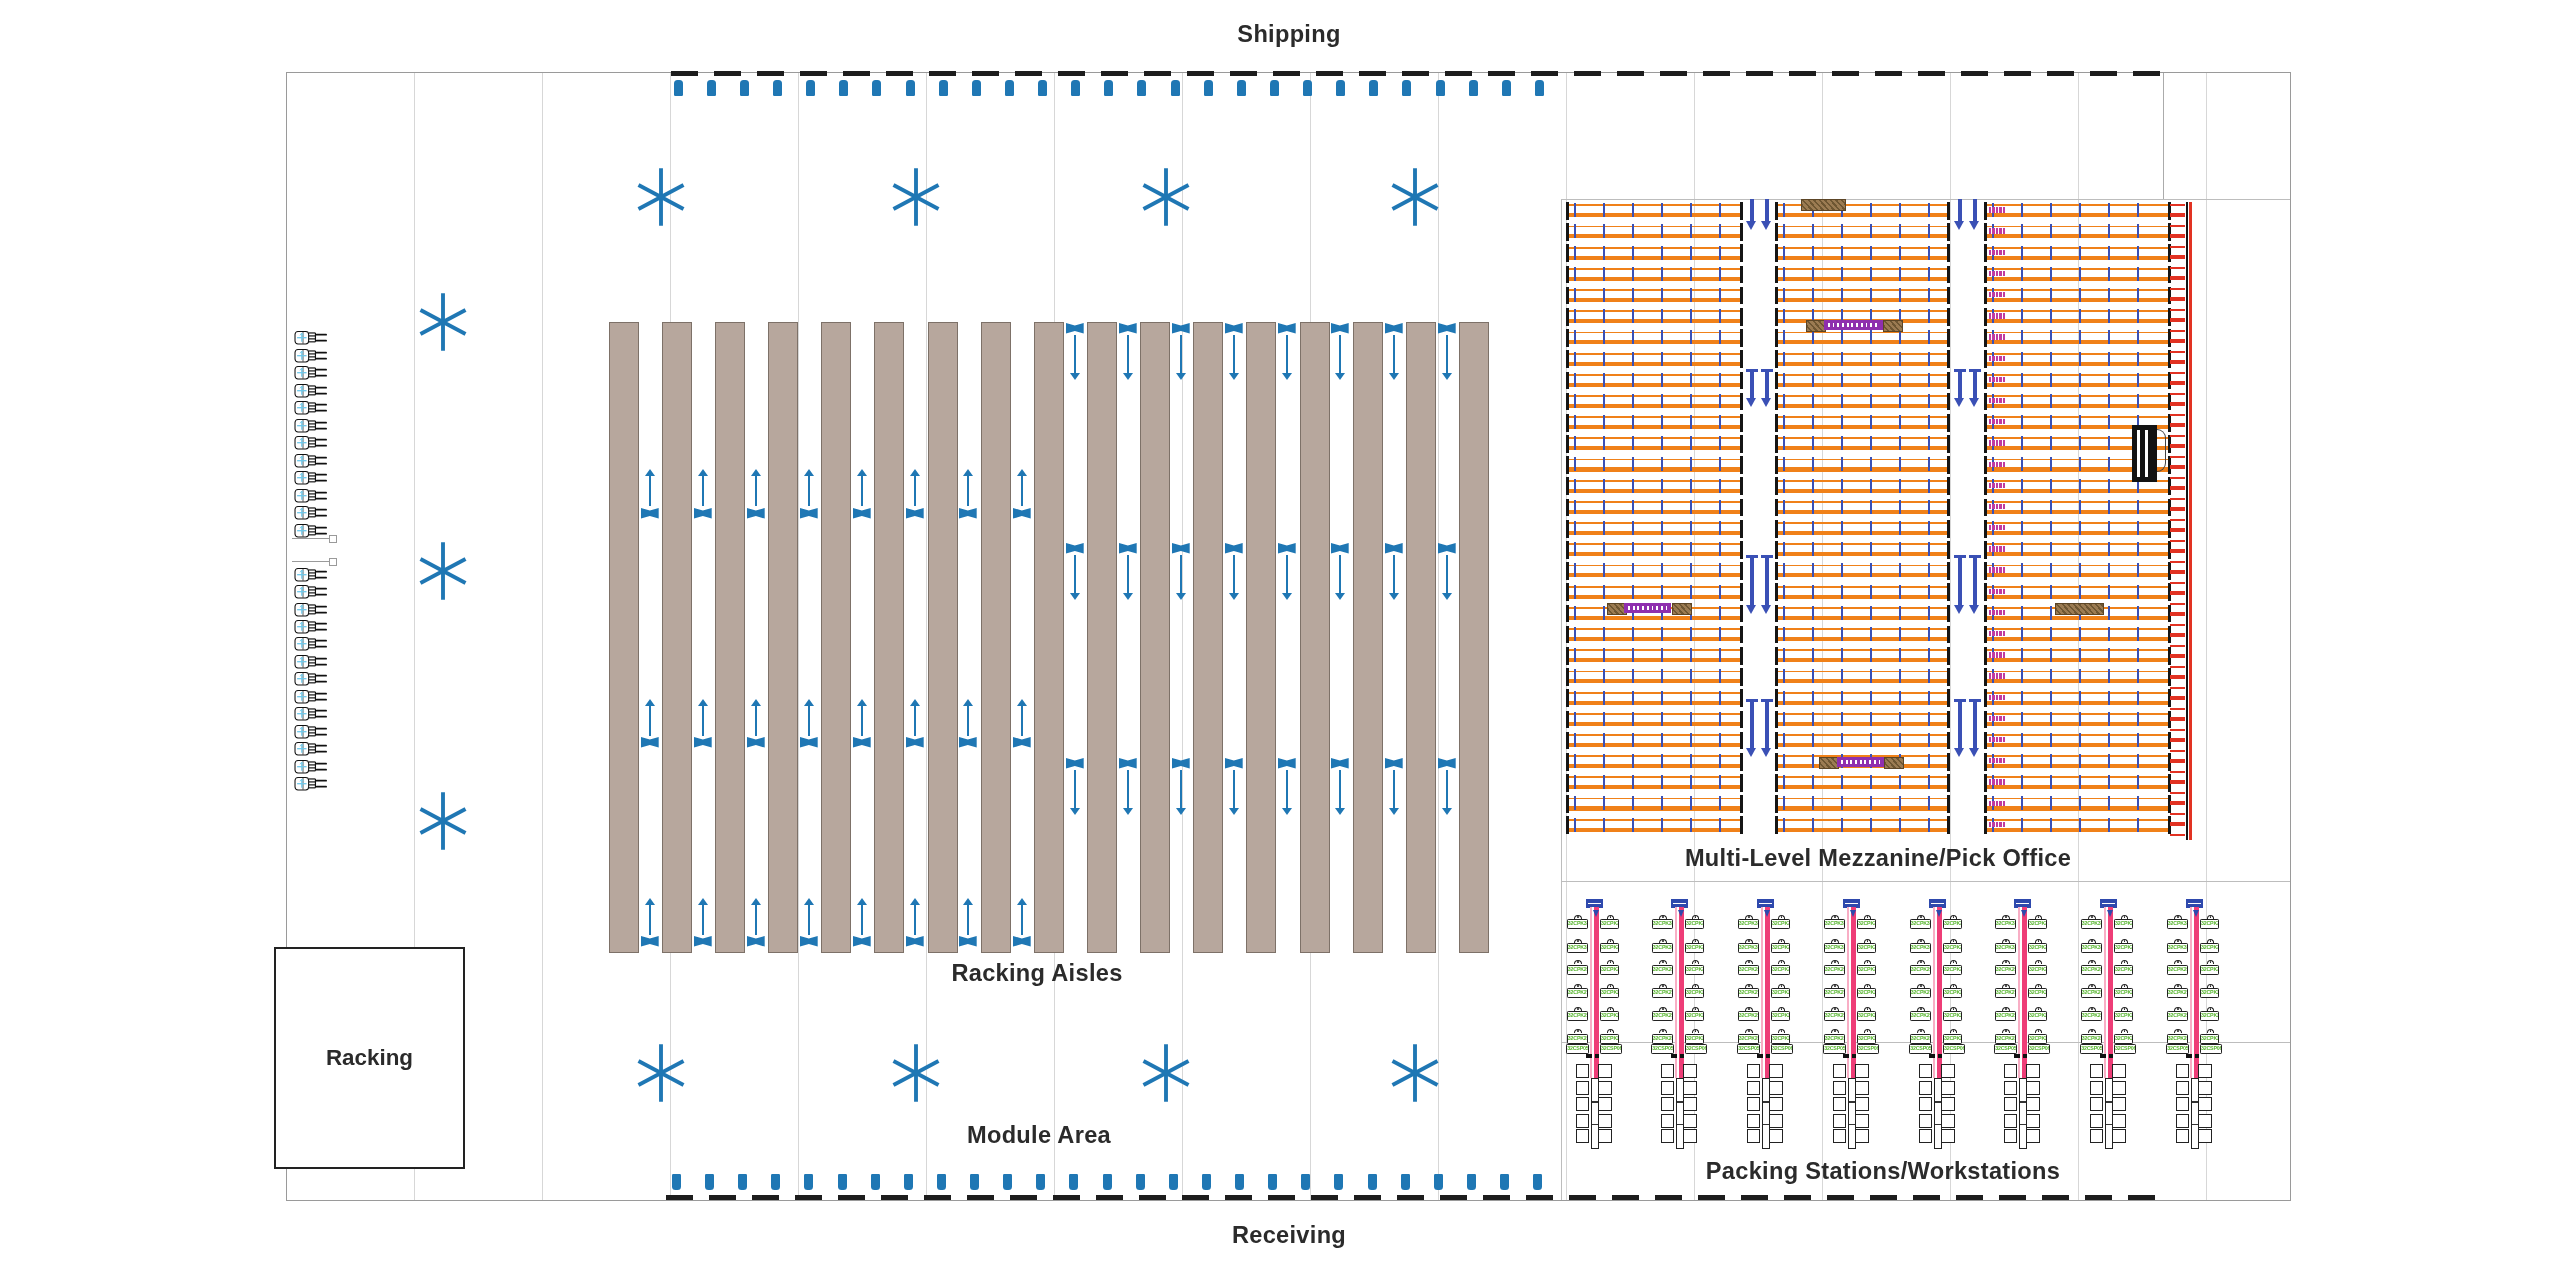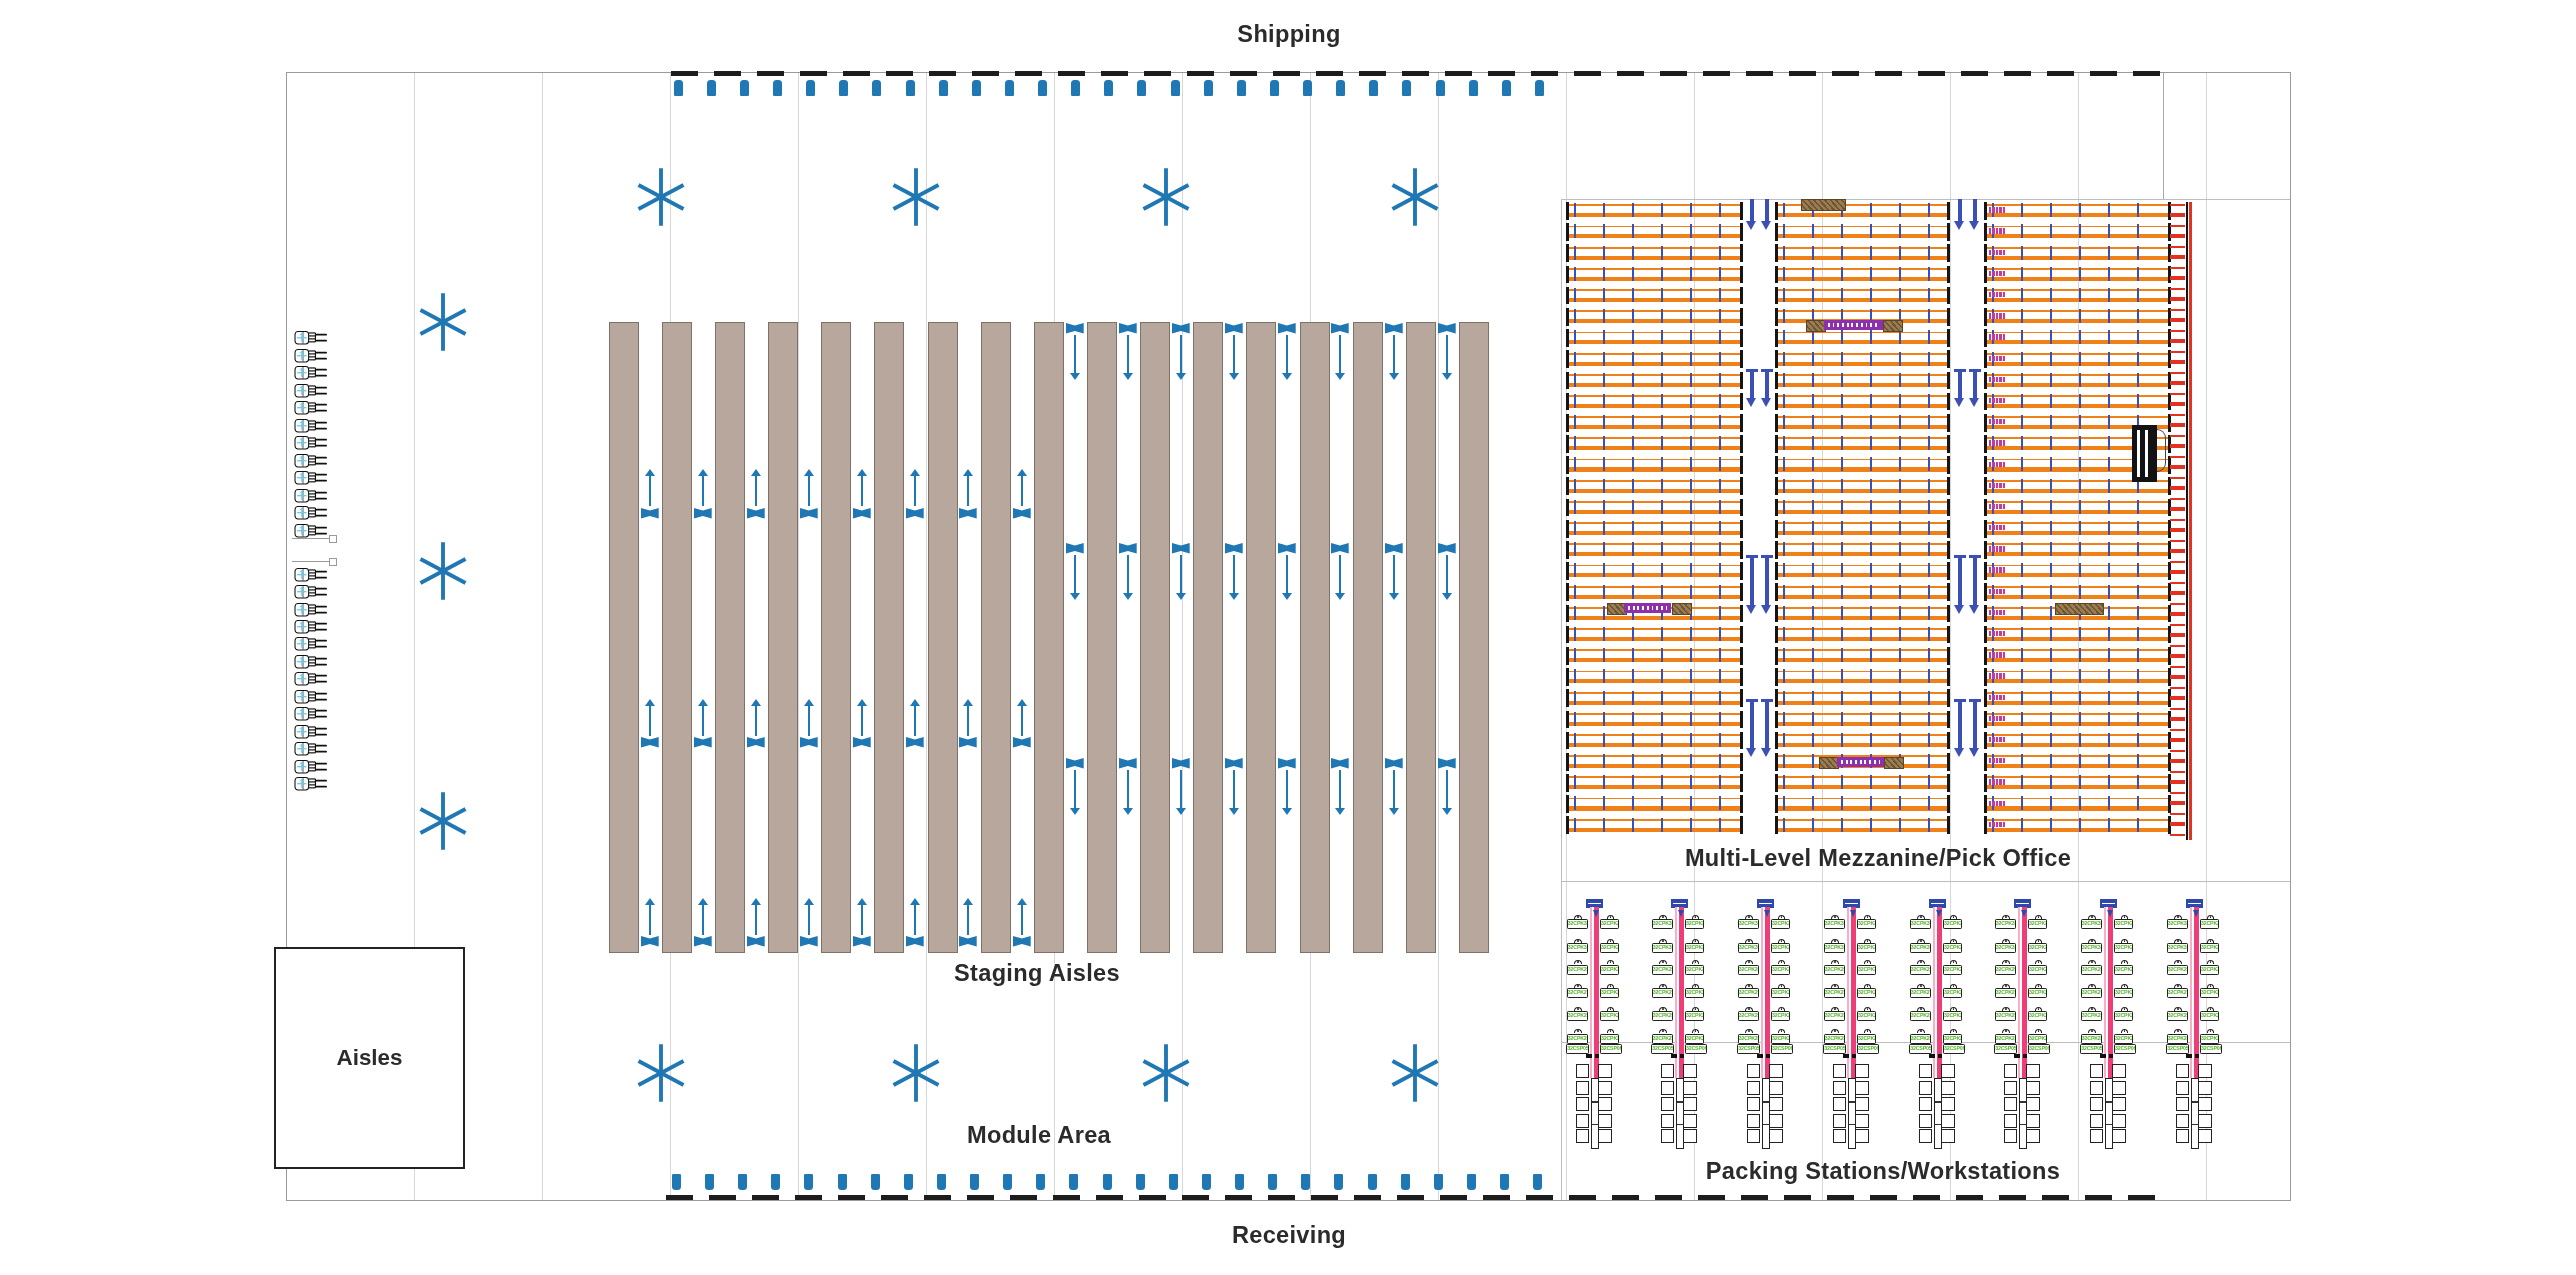--- a/index.html
+++ b/index.html
@@ -1930,21 +1930,21 @@
         <div class="sq" style="left: 10.6px; top: 202px;"></div>
         <div class="sq" style="left: 33px; top: 202px;"></div>
         <div class="sq" style="left: 10.6px; top: 219px;"></div>
         <div class="sq" style="left: 33px; top: 219px;"></div>
         <div class="sq" style="left: 10.6px; top: 234px;"></div>
         <div class="sq" style="left: 33px; top: 234px;"></div>
       </div>
     </div>
 
   <div id="office" style="left:-13px;top:874px;width:187px;height:218px;">
-    <div class="lab">Aisles</div>
+    <div class="lab">Racking</div>
   </div>
 
-  <div class="biglabel" style="left:750px;top:900px;">Staging Aisles</div>
+  <div class="biglabel" style="left:750px;top:900px;">Racking Aisles</div>
   <div class="biglabel" style="left:752px;top:1062px;">Module Area</div>
   <div class="biglabel" style="left:1591px;top:785px;">Multi-Level Mezzanine/Pick Office</div>
   <div class="biglabel" style="left:1596px;top:1098px;">Packing Stations/Workstations</div>
 </div>
 
 
 </body></html>

